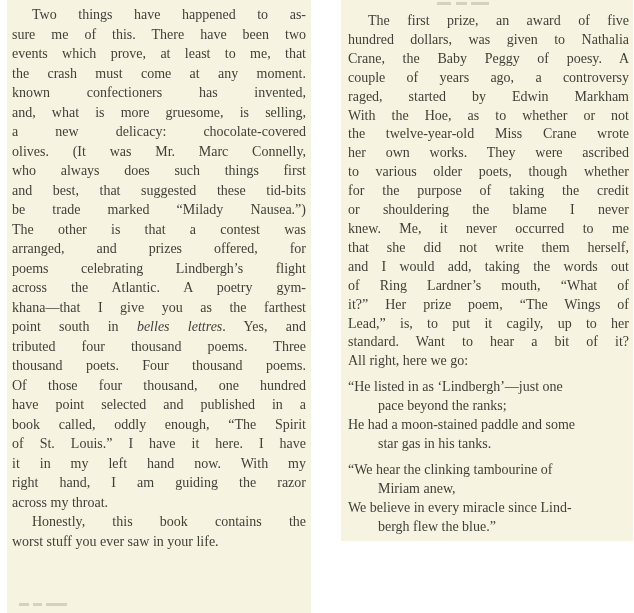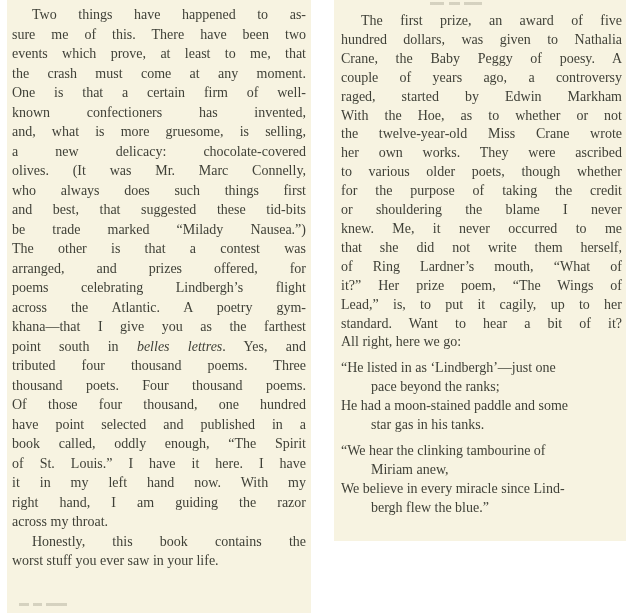--- a/index.html
+++ b/index.html
@@ -10,21 +10,21 @@
   *{box-sizing:border-box;}
   html,body{margin:0;padding:0;}
   body{
     width:634px;height:613px;background:var(--bg);
     font-family:"Liberation Serif", serif;
     overflow:hidden;
   }
   .page{position:relative;width:634px;height:613px;background:var(--bg);}
   .column{position:absolute;top:0;background:var(--paper);}
   .col-left{left:7px;width:304px;height:613px;}
-  .col-right{left:334px;width:292px;height:541px;}
+  .col-right{left:341px;width:292px;height:541px;}
   .blocks{color:var(--ink);}
   .col-left .blocks{padding:5px 5px 0 5px;font-size:14px;line-height:19.5px;}
   .col-right .blocks{padding:12px 4px 0 7px;font-size:14px;line-height:18.9px;}
   .block{margin:0;}
   .block.verse{margin-top:7px;}
   .line{
     text-align:justify;
     text-align-last:justify;
     -moz-text-align-last:justify;
   }
@@ -49,21 +49,20 @@
 
 <div class="page">
 
   <div class="column col-left">
     <div class="blocks">
         <div class="block prose">
           <div class="line first">Two things have happened to as-</div>
           <div class="line">sure me of this.  There have been two</div>
           <div class="line">events which prove, at least to me, that</div>
           <div class="line">the crash must come at any moment.</div>
-          <div class="line">One is that a certain firm of well-</div>
           <div class="line">known confectioners has invented,</div>
           <div class="line">and, what is more gruesome, is selling,</div>
           <div class="line">a new delicacy: chocolate-covered</div>
           <div class="line">olives.  (It was Mr. Marc Connelly,</div>
           <div class="line">who always does such things first</div>
           <div class="line">and best, that suggested these tid-bits</div>
           <div class="line">be trade marked “Milady Nausea.”)</div>
           <div class="line">The other is that a contest was</div>
           <div class="line">arranged, and prizes offered, for</div>
           <div class="line">poems celebrating Lindbergh’s flight</div>
@@ -98,20 +97,21 @@
           <div class="line">couple of years ago, a controversy</div>
           <div class="line">raged, started by Edwin Markham</div>
           <div class="line">With the Hoe, as to whether or not</div>
           <div class="line">the twelve-year-old Miss Crane wrote</div>
           <div class="line">her own works.  They were ascribed</div>
           <div class="line">to various older poets, though whether</div>
           <div class="line">for the purpose of taking the credit</div>
           <div class="line">or shouldering the blame I never</div>
           <div class="line">knew.  Me, it never occurred to me</div>
           <div class="line">that she did not write them herself,</div>
+          <div class="line">and I would add, taking the words out</div>
           <div class="line">of Ring Lardner’s mouth, “What of</div>
           <div class="line">it?” Her prize poem, “The Wings of</div>
           <div class="line">Lead,” is, to put it cagily, up to her</div>
           <div class="line">standard. Want to hear a bit of it?</div>
           <div class="line last">All right, here we go:</div>
         </div>
         <div class="block verse">
           <div class="line">“He listed in as ‘Lindbergh’—just one</div>
           <div class="line cont">pace beyond the ranks;</div>
           <div class="line">He had a moon-stained paddle and some</div>

